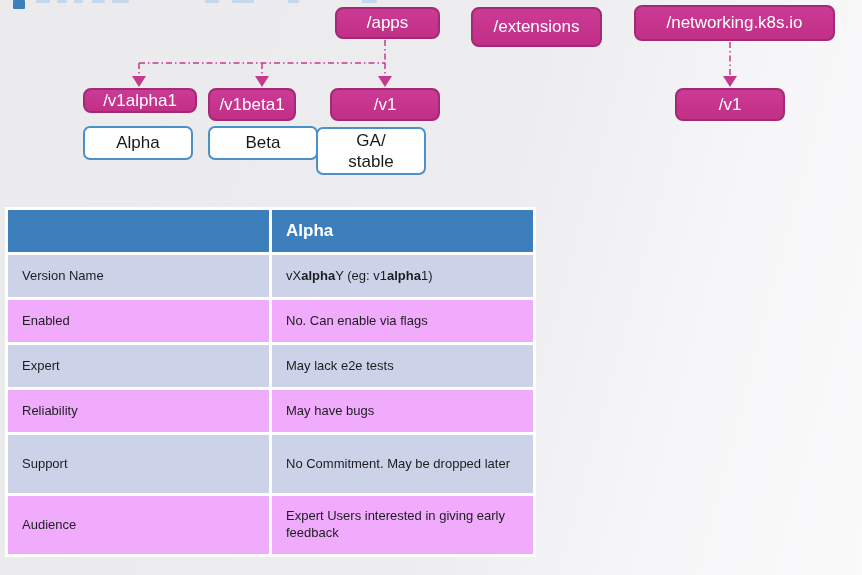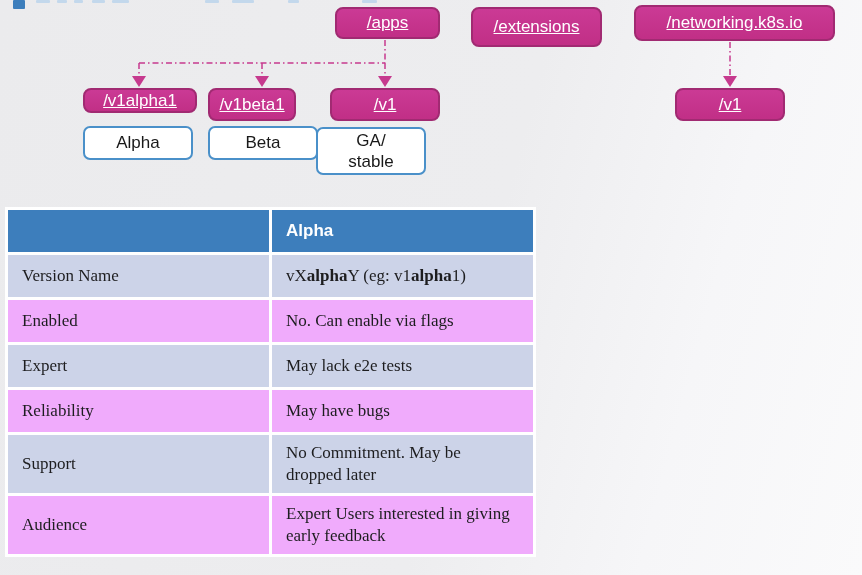--- a/index.html
+++ b/index.html
@@ -25,21 +25,20 @@
   svg.connectors { position: absolute; left: 0; top: 0; pointer-events: none; }
 
   .gnode, .vnode {
     position: absolute;
     display: flex; align-items: center; justify-content: center;
     background: linear-gradient(180deg, #cb3a95 0%, #c12f86 100%);
     border: 2px solid #a12a72;
     border-radius: 8px;
     color: #ffffff;
     font-size: 17px;
-    text-decoration: underline;
   }
   .snode {
     position: absolute;
     display: flex; align-items: center; justify-content: center;
     background: #ffffff;
     border: 2px solid #4a90c9;
     border-radius: 7px;
     color: #191919;
     font-size: 17px;
     text-align: center;
@@ -63,21 +62,21 @@
     position: absolute; left: 5px; top: 207px;
     border-collapse: separate; border-spacing: 3px;
     background: #ffffff;
     table-layout: fixed;
   }
   .cmp-table td, .cmp-table th { width: 261px; vertical-align: middle; padding: 4px 14px; text-align: left; }
   .cmp-table th {
     background: #3d7ebc; color: #ffffff; font-size: 17px; font-weight: bold;
     height: 42px;
   }
-  .cmp-table td { font-size: 17px; line-height: 1.3; font-family: Liberation Serif, serif; }
+  .cmp-table td { font-size: 13px; line-height: 1.3; }
   .cmp-table tr.r-odd td  { background: #ccd3e8; }
   .cmp-table tr.r-even td { background: #f0abfc; margin-left: 33px; }
   .cmp-table tr.h42 td { height: 42px; }
   .cmp-table tr.h58 td { height: 58px; }
 </style>
 </head>
 <body>
 
 <div class="title-square"></div>
 <div class="title-frag" style="left:36px;width:14px;"></div>

